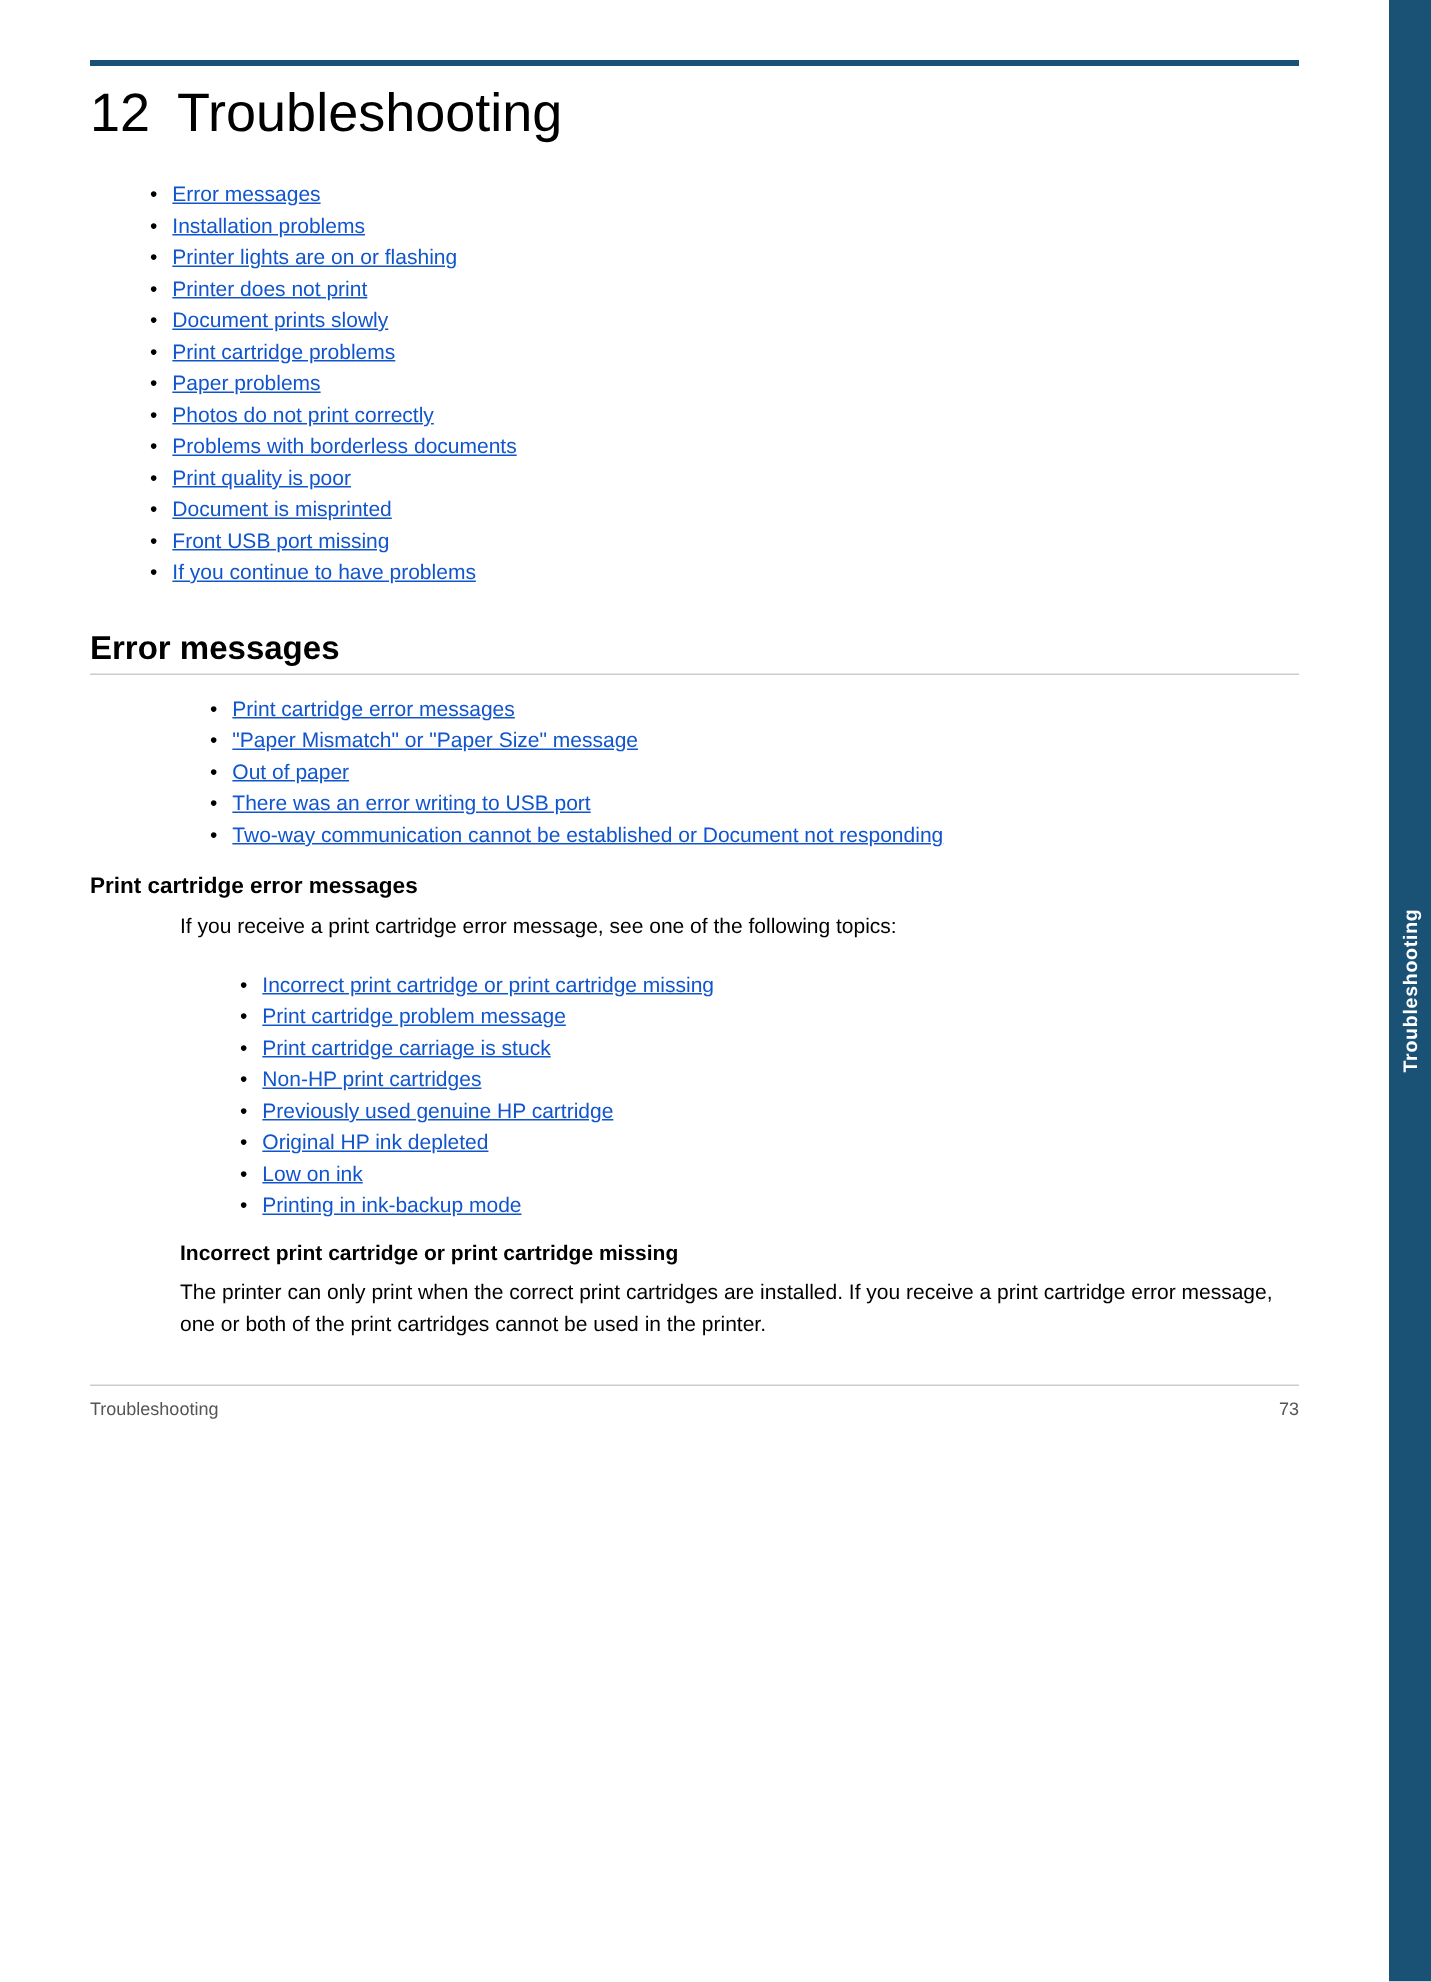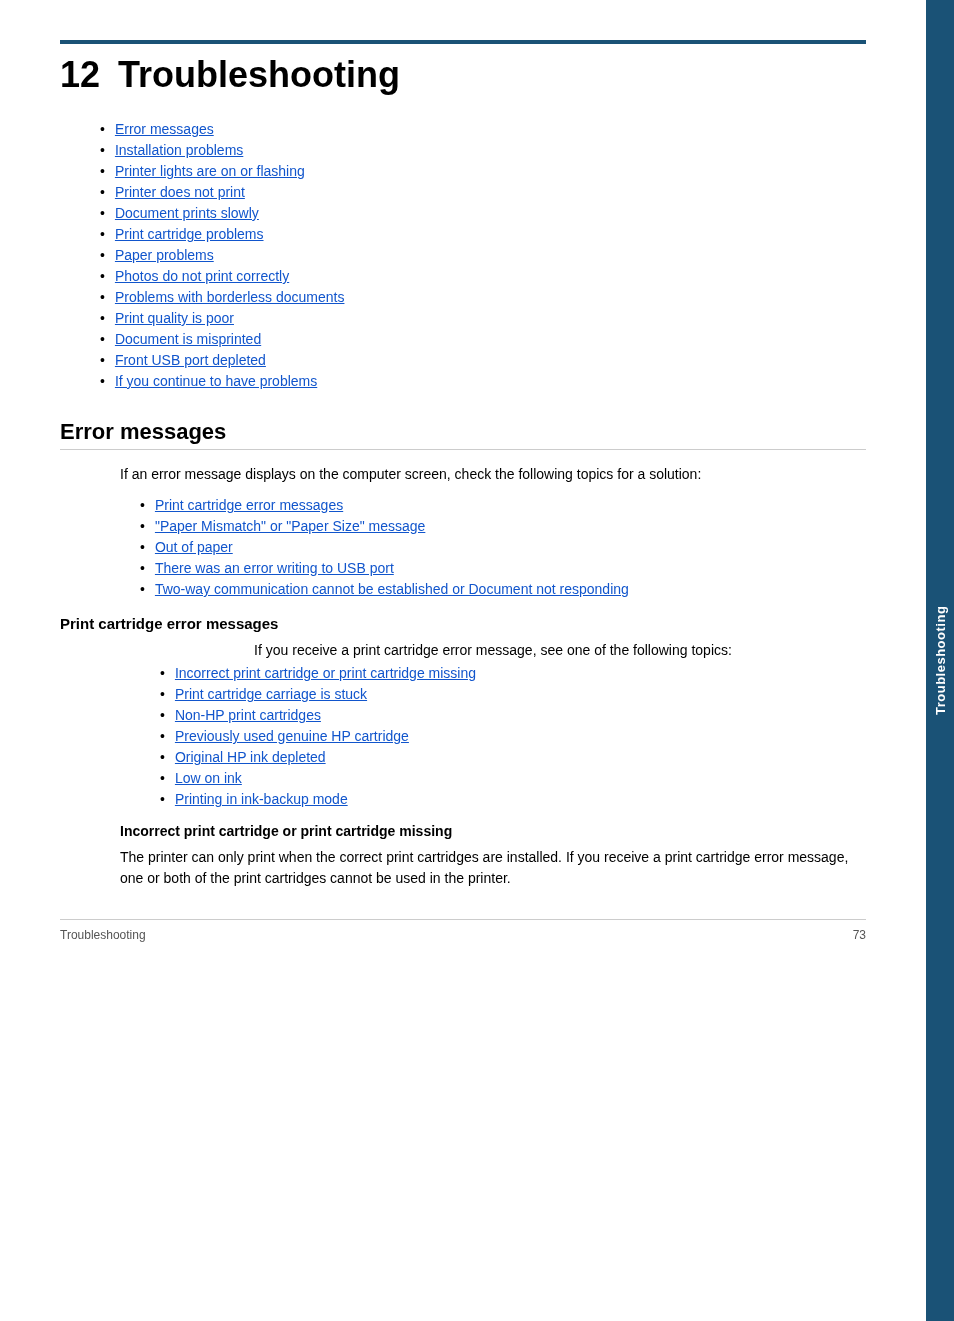--- a/index.html
+++ b/index.html
@@ -32,21 +32,21 @@
       font-size: 13px;
       font-weight: bold;
       letter-spacing: 0.5px;
     }
     .top-border {
       border-top: 4px solid #1a5276;
       margin-bottom: 10px;
     }
     .chapter-title {
       font-size: 36px;
-      font-weight: bold;
+      font-weight: normal;
       margin-bottom: 25px;
       margin-top: 5px;
     }
     .chapter-number {
       margin-right: 18px;
     }
     .toc-list {
       list-style: none;
       margin-bottom: 30px;
       margin-left: 40px;
@@ -87,23 +87,22 @@
       margin-top: 16px;
       margin-left: 60px;
     }
     .body-text {
       margin-left: 60px;
       margin-bottom: 12px;
       line-height: 1.5;
     }
     .sub-body-text {
       margin-left: 60px;
-      margin-bottom: 4px;
+      margin-bottom: 20px;
       line-height: 1.5;
-      text-align: center;
     }
     .inner-list {
       list-style: none;
       margin-left: 80px;
       margin-bottom: 14px;
     }
     .inner-list li {
       margin-bottom: 5px;
       display: flex;
       align-items: flex-start;
@@ -183,30 +182,29 @@
     <li>
         <a>Problems with borderless documents</a>
       </li>
     <li>
         <a>Print quality is poor</a>
       </li>
     <li>
         <a>Document is misprinted</a>
       </li>
     <li>
-        <a>Front USB port depleted</a>
+        <a>Front USB port missing</a>
       </li>
     <li>
         <a>If you continue to have problems</a>
       </li>
   </ul>
 
   <h2 class="section-title">Error messages</h2>
 
-  <p class="body-text">If an error message displays on the computer screen, check the following topics for a solution:</p>
 
   <ul class="inner-list">
     <li>
         <a>Print cartridge error messages</a>
       </li>
     <li>
         <a>"Paper Mismatch" or "Paper Size" message</a>
       </li>
     <li>
         <a>Out of paper</a>
@@ -219,20 +217,23 @@
       </li>
   </ul>
 
   <h3 class="subsection-title">Print cartridge error messages</h3>
 
   <p class="sub-body-text">If you receive a print cartridge error message, see one of the following topics:</p>
 
   <ul class="deep-list">
     <li>
         <a>Incorrect print cartridge or print cartridge missing</a>
+      </li>
+    <li>
+        <a>Print cartridge problem message</a>
       </li>
     <li>
         <a>Print cartridge carriage is stuck</a>
       </li>
     <li>
         <a>Non-HP print cartridges</a>
       </li>
     <li>
         <a>Previously used genuine HP cartridge</a>
       </li>

